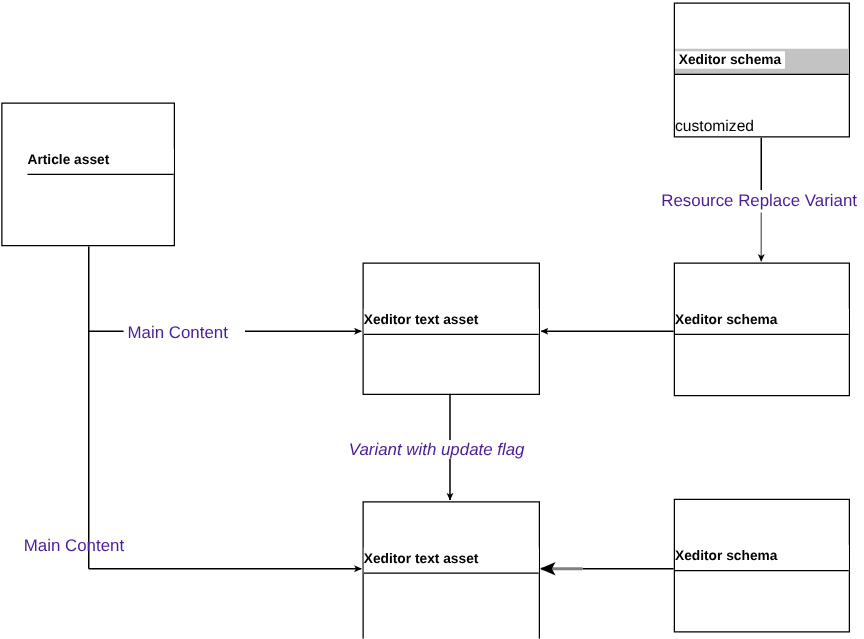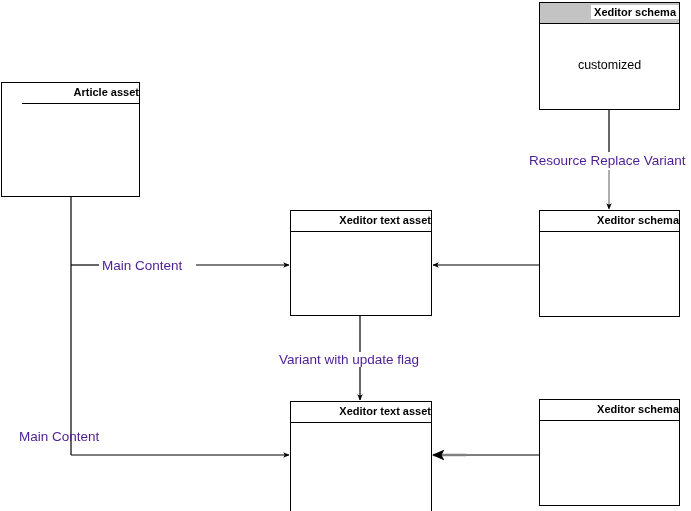--- a/index.html
+++ b/index.html
@@ -32,47 +32,48 @@
   .node {
     position: absolute;
     box-sizing: border-box;
     border: 1px solid #000000;
     background: #ffffff;
   }
   .node-header {
     box-sizing: border-box;
     height: 21px;
     line-height: 19px;
-    text-align: right;
+    text-align: left;
     font-size: 11px;
     font-weight: bold;
     border-bottom: 1px solid #000000;
     background: #ffffff;
     white-space: nowrap;
     overflow: hidden;
+    margin-top: 36px;
   }
   .node-header.gray {
     background: #c3c3c3;
   }
   .node-header.gray .hl {
     background: #ffffff;
     padding: 1px 3px;
   }
   .node-body {
     position: relative;
     height: calc(100% - 21px);
     font-size: 12.5px;
     text-align: center;
   }
   .node-body .body-text {
     position: absolute;
     left: 0;
     right: 0;
     top: 34px;
-    text-align: center;
+    text-align: left;
     white-space: nowrap;
   }
 
   
   .edge-label {
     position: absolute;
     font-size: 13.5px;
     line-height: 15px;
     color: #4c1d95;
     background: #ffffff;
@@ -157,15 +158,15 @@
     </div>
     <div class="node-body"></div>
   </div>
 
   <div class="edge-label" style="left:99px; top:258px;">Main Content</div>
 
   <div class="edge-label nobg" style="left:19px; top:429px;">Main Content</div>
 
   <div class="edge-label" style="left:526px; top:153px;">Resource Replace Variant</div>
 
-  <div class="edge-label" style="left:276px; top:352px;">Variant with update flag</div>
+  <div class="edge-label" style="left:276px; top:352px;font-style:italic;">Variant with update flag</div>
 
 </div>
 
 </body></html>

